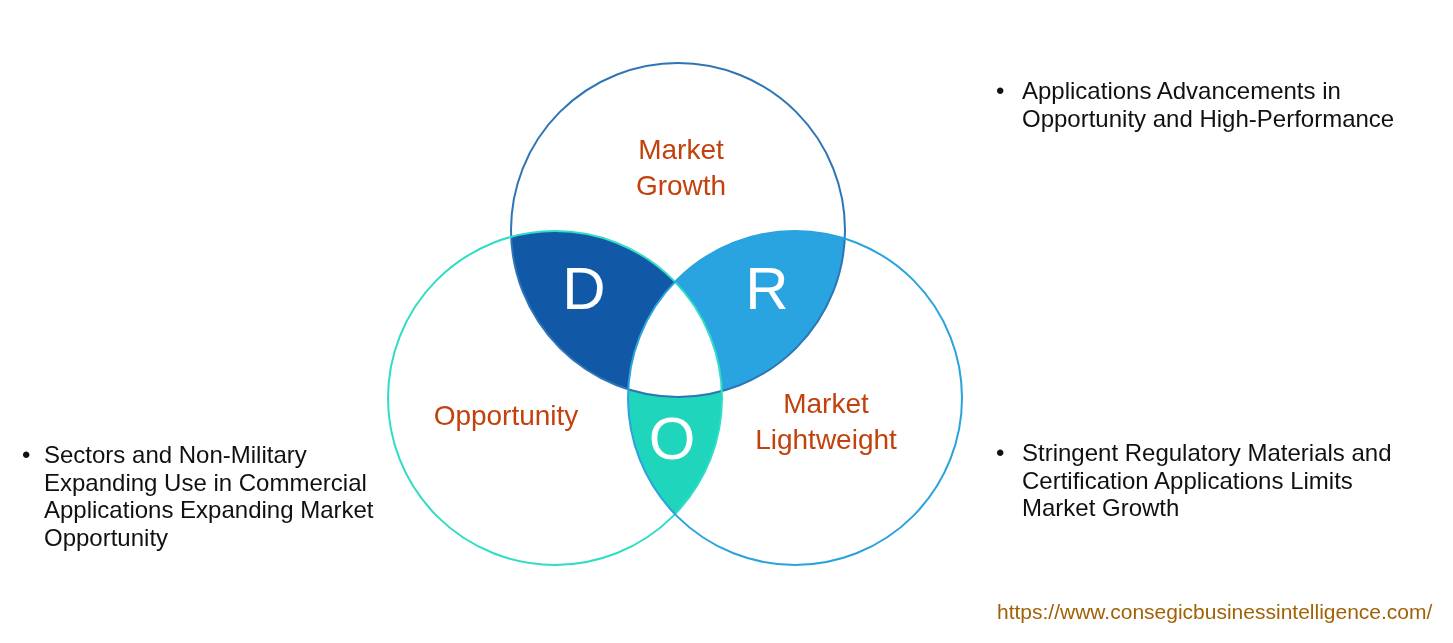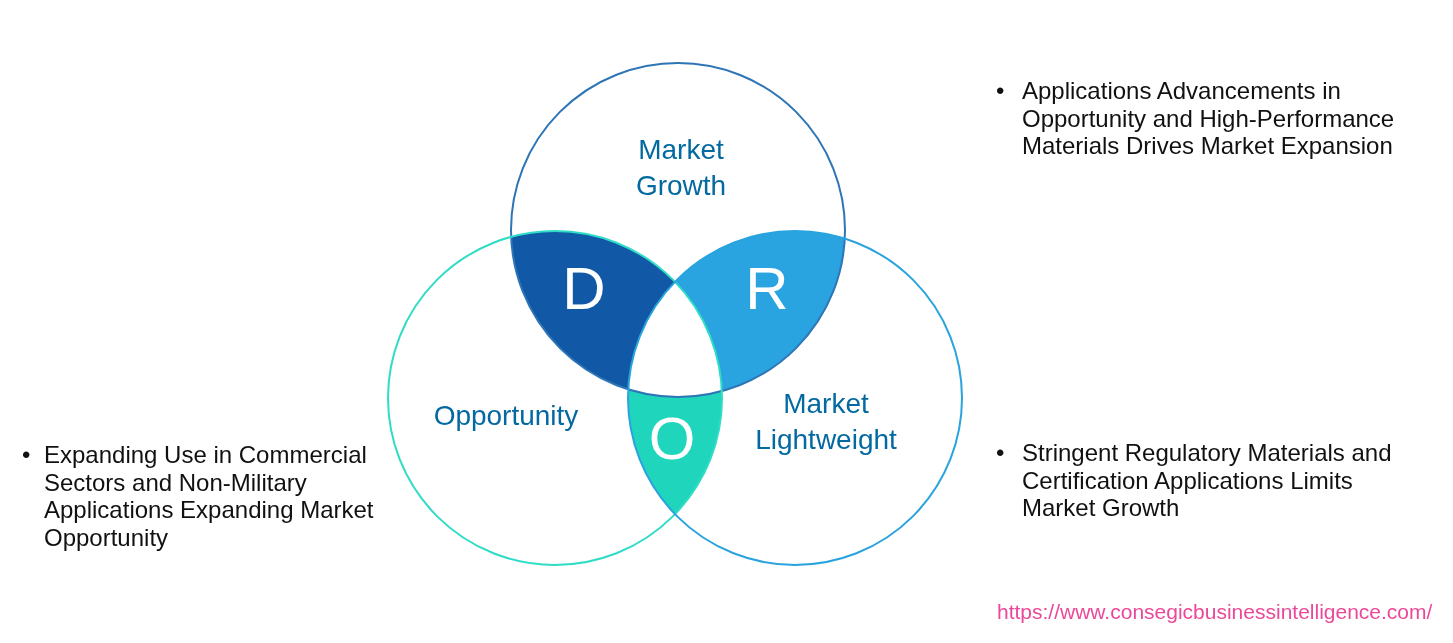--- a/index.html
+++ b/index.html
@@ -19,21 +19,21 @@
   .outline-drivers     { stroke: #2E75B6; }
   .outline-opportunity { stroke: #2FDCC5; }
   .outline-restraints  { stroke: #29A3DE; }
 
   .venn-label {
     position: absolute;
     transform: translateX(-50%);
     text-align: center;
     font-size: 28px;
     line-height: 36px;
-    color: #0369a1;
+    color: #c2410c;
     white-space: nowrap;
   }
   .venn-letter {
     position: absolute;
     transform: translate(-50%, -50%);
     font-size: 60px;
     line-height: 1;
     font-weight: 400;
     color: #FFFFFF;
   }
@@ -48,21 +48,21 @@
   }
   .bullet-marker { flex: none; width: 26px; }
   .bullet-lines div { white-space: nowrap; }
 
   .footer-url {
     position: absolute;
     left: 997px;
     top: 599px;
     font-size: 21px;
     line-height: 26px;
-    color: #ec4899;
+    color: #a16207;
     text-decoration: none;
     white-space: nowrap;
   }
 </style>
 </head>
 <body>
 
 <div class="canvas">
 
   <svg class="venn-svg" width="1453" height="643" viewBox="0 0 1453 643">
@@ -120,29 +120,28 @@
 
   <div class="venn-letter" style="left:584px; top:289px;">D</div>
   <div class="venn-letter" style="left:767px; top:289px;">R</div>
   <div class="venn-letter" style="left:672px; top:439px;">O</div>
 
   <div class="bullet-block" style="left:996px; top:77px;">
     <span class="bullet-marker">•</span>
     <span class="bullet-lines">
       <div>Applications Advancements in</div>
       <div>Opportunity and High-Performance</div>
-      <div>Materials Drives Market Expansion</div>
     </span>
   </div>
 
   <div class="bullet-block" style="left:22px; top:441px;">
     <span class="bullet-marker" style="width:22px;">•</span>
     <span class="bullet-lines">
+      <div>Sectors and Non-Military</div>
       <div>Expanding Use in Commercial</div>
-      <div>Sectors and Non-Military</div>
       <div>Applications Expanding Market</div>
       <div>Opportunity</div>
     </span>
   </div>
 
   <div class="bullet-block" style="left:996px; top:439px;">
     <span class="bullet-marker">•</span>
     <span class="bullet-lines">
       <div>Stringent Regulatory Materials and</div>
       <div>Certification Applications Limits</div>

